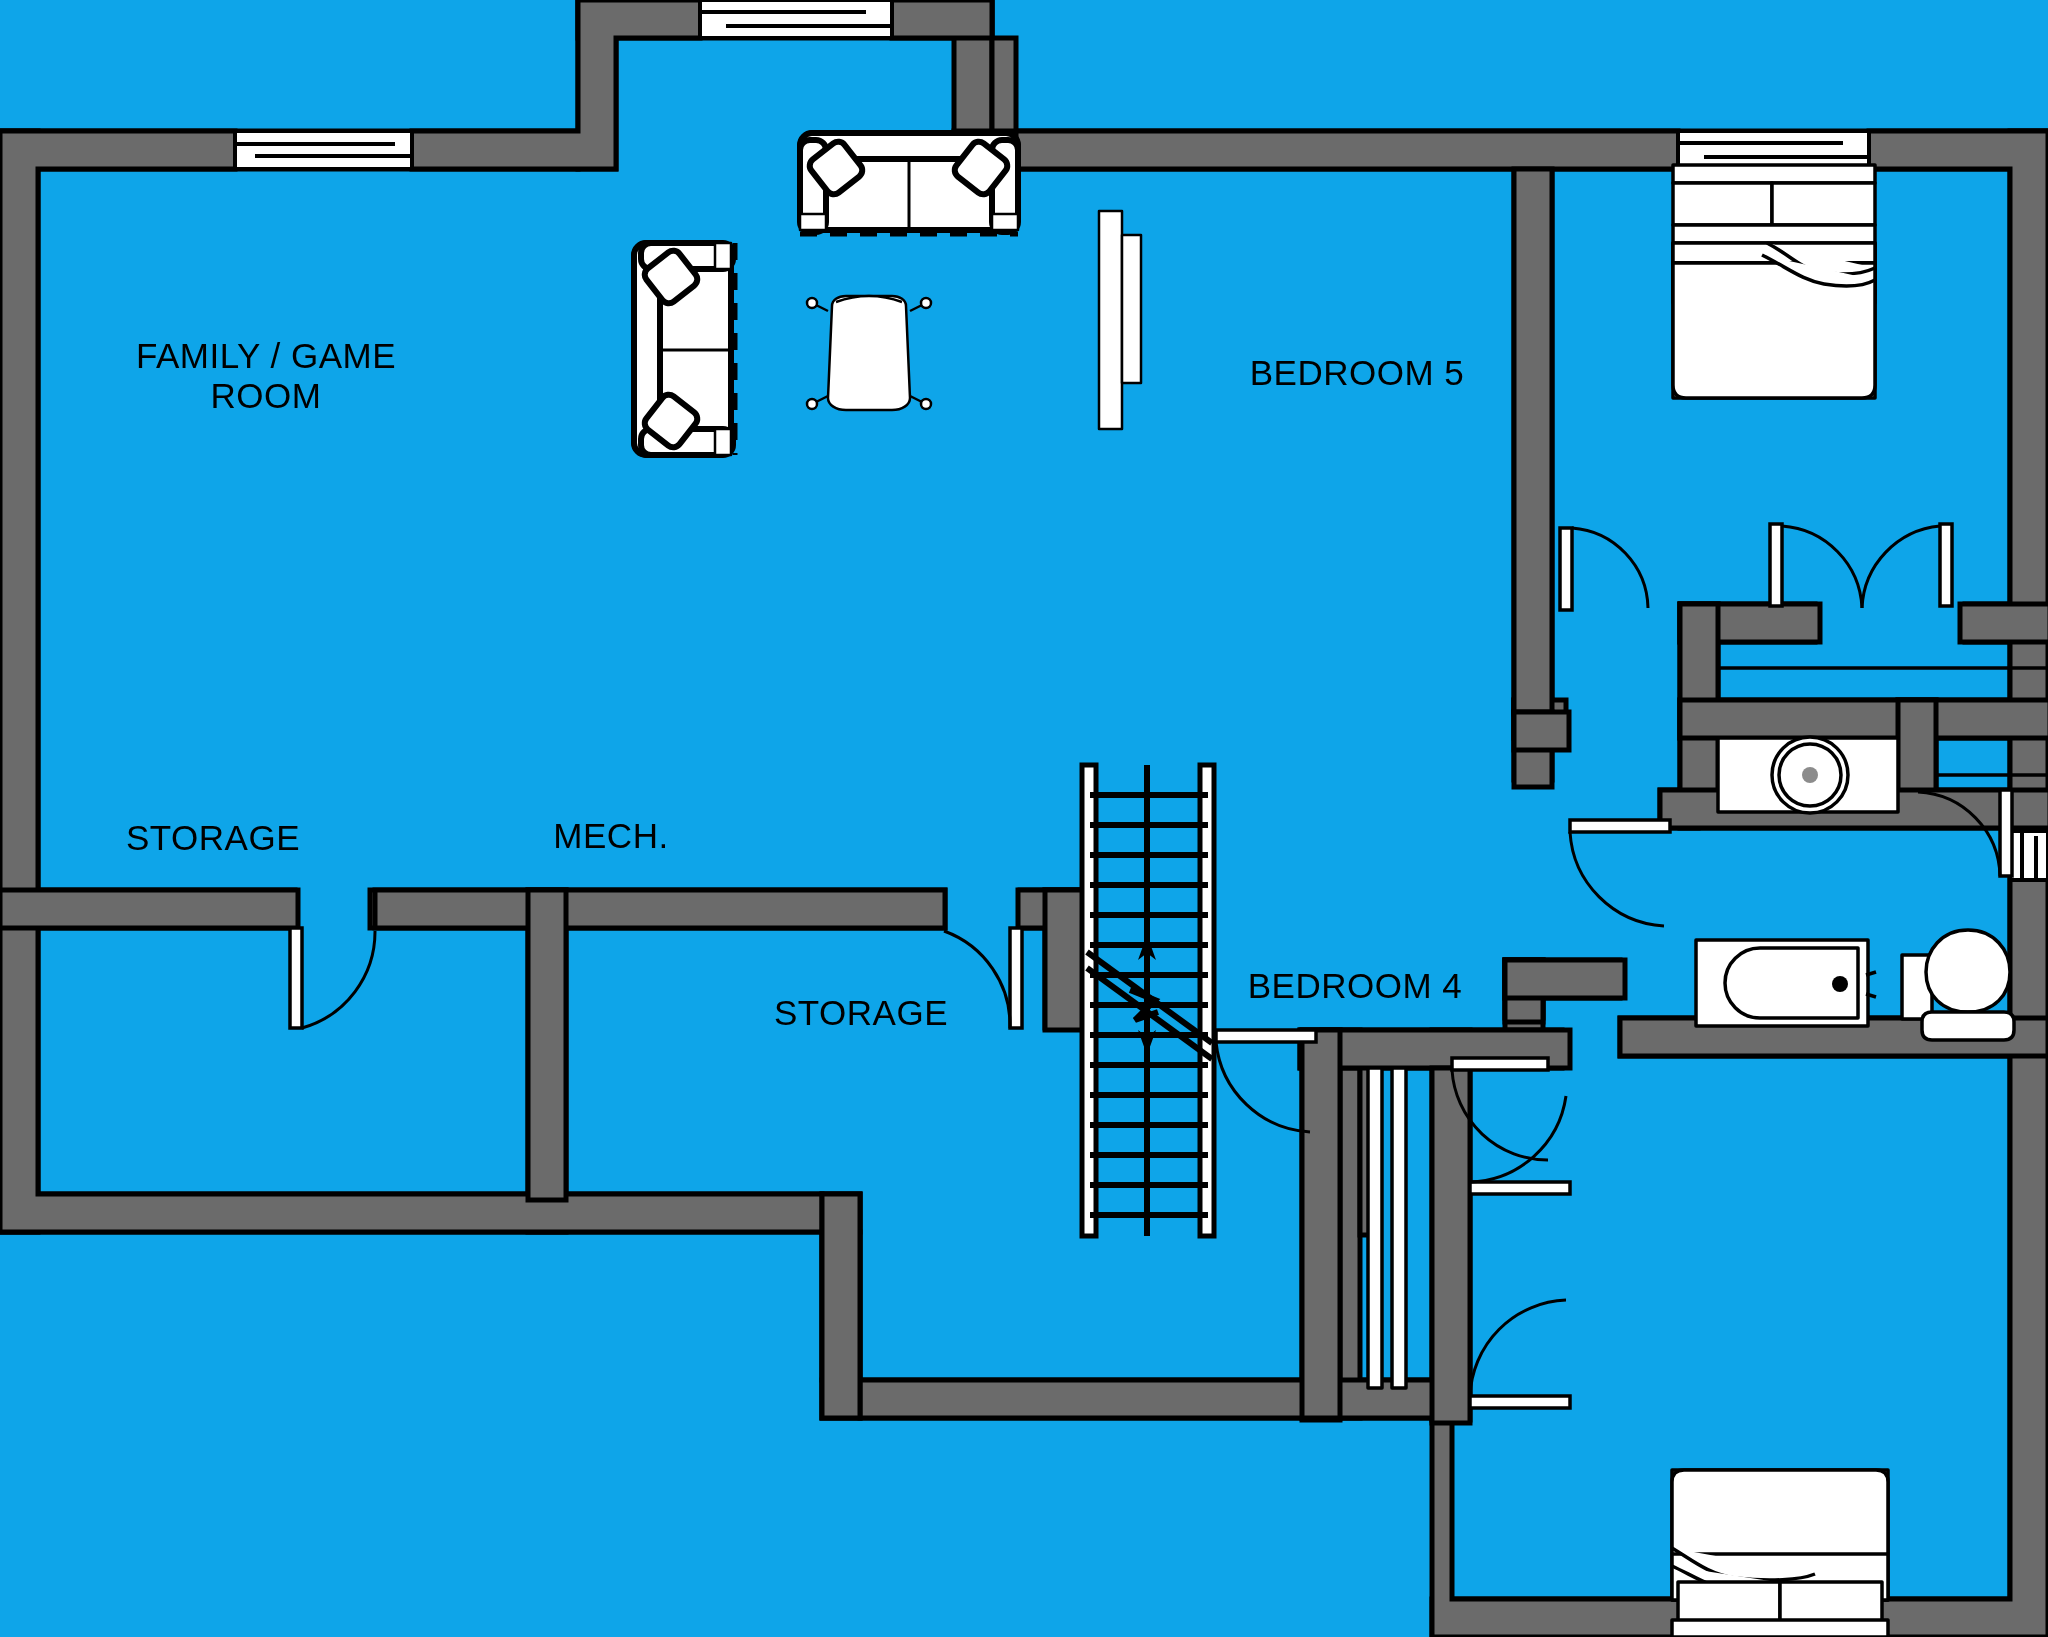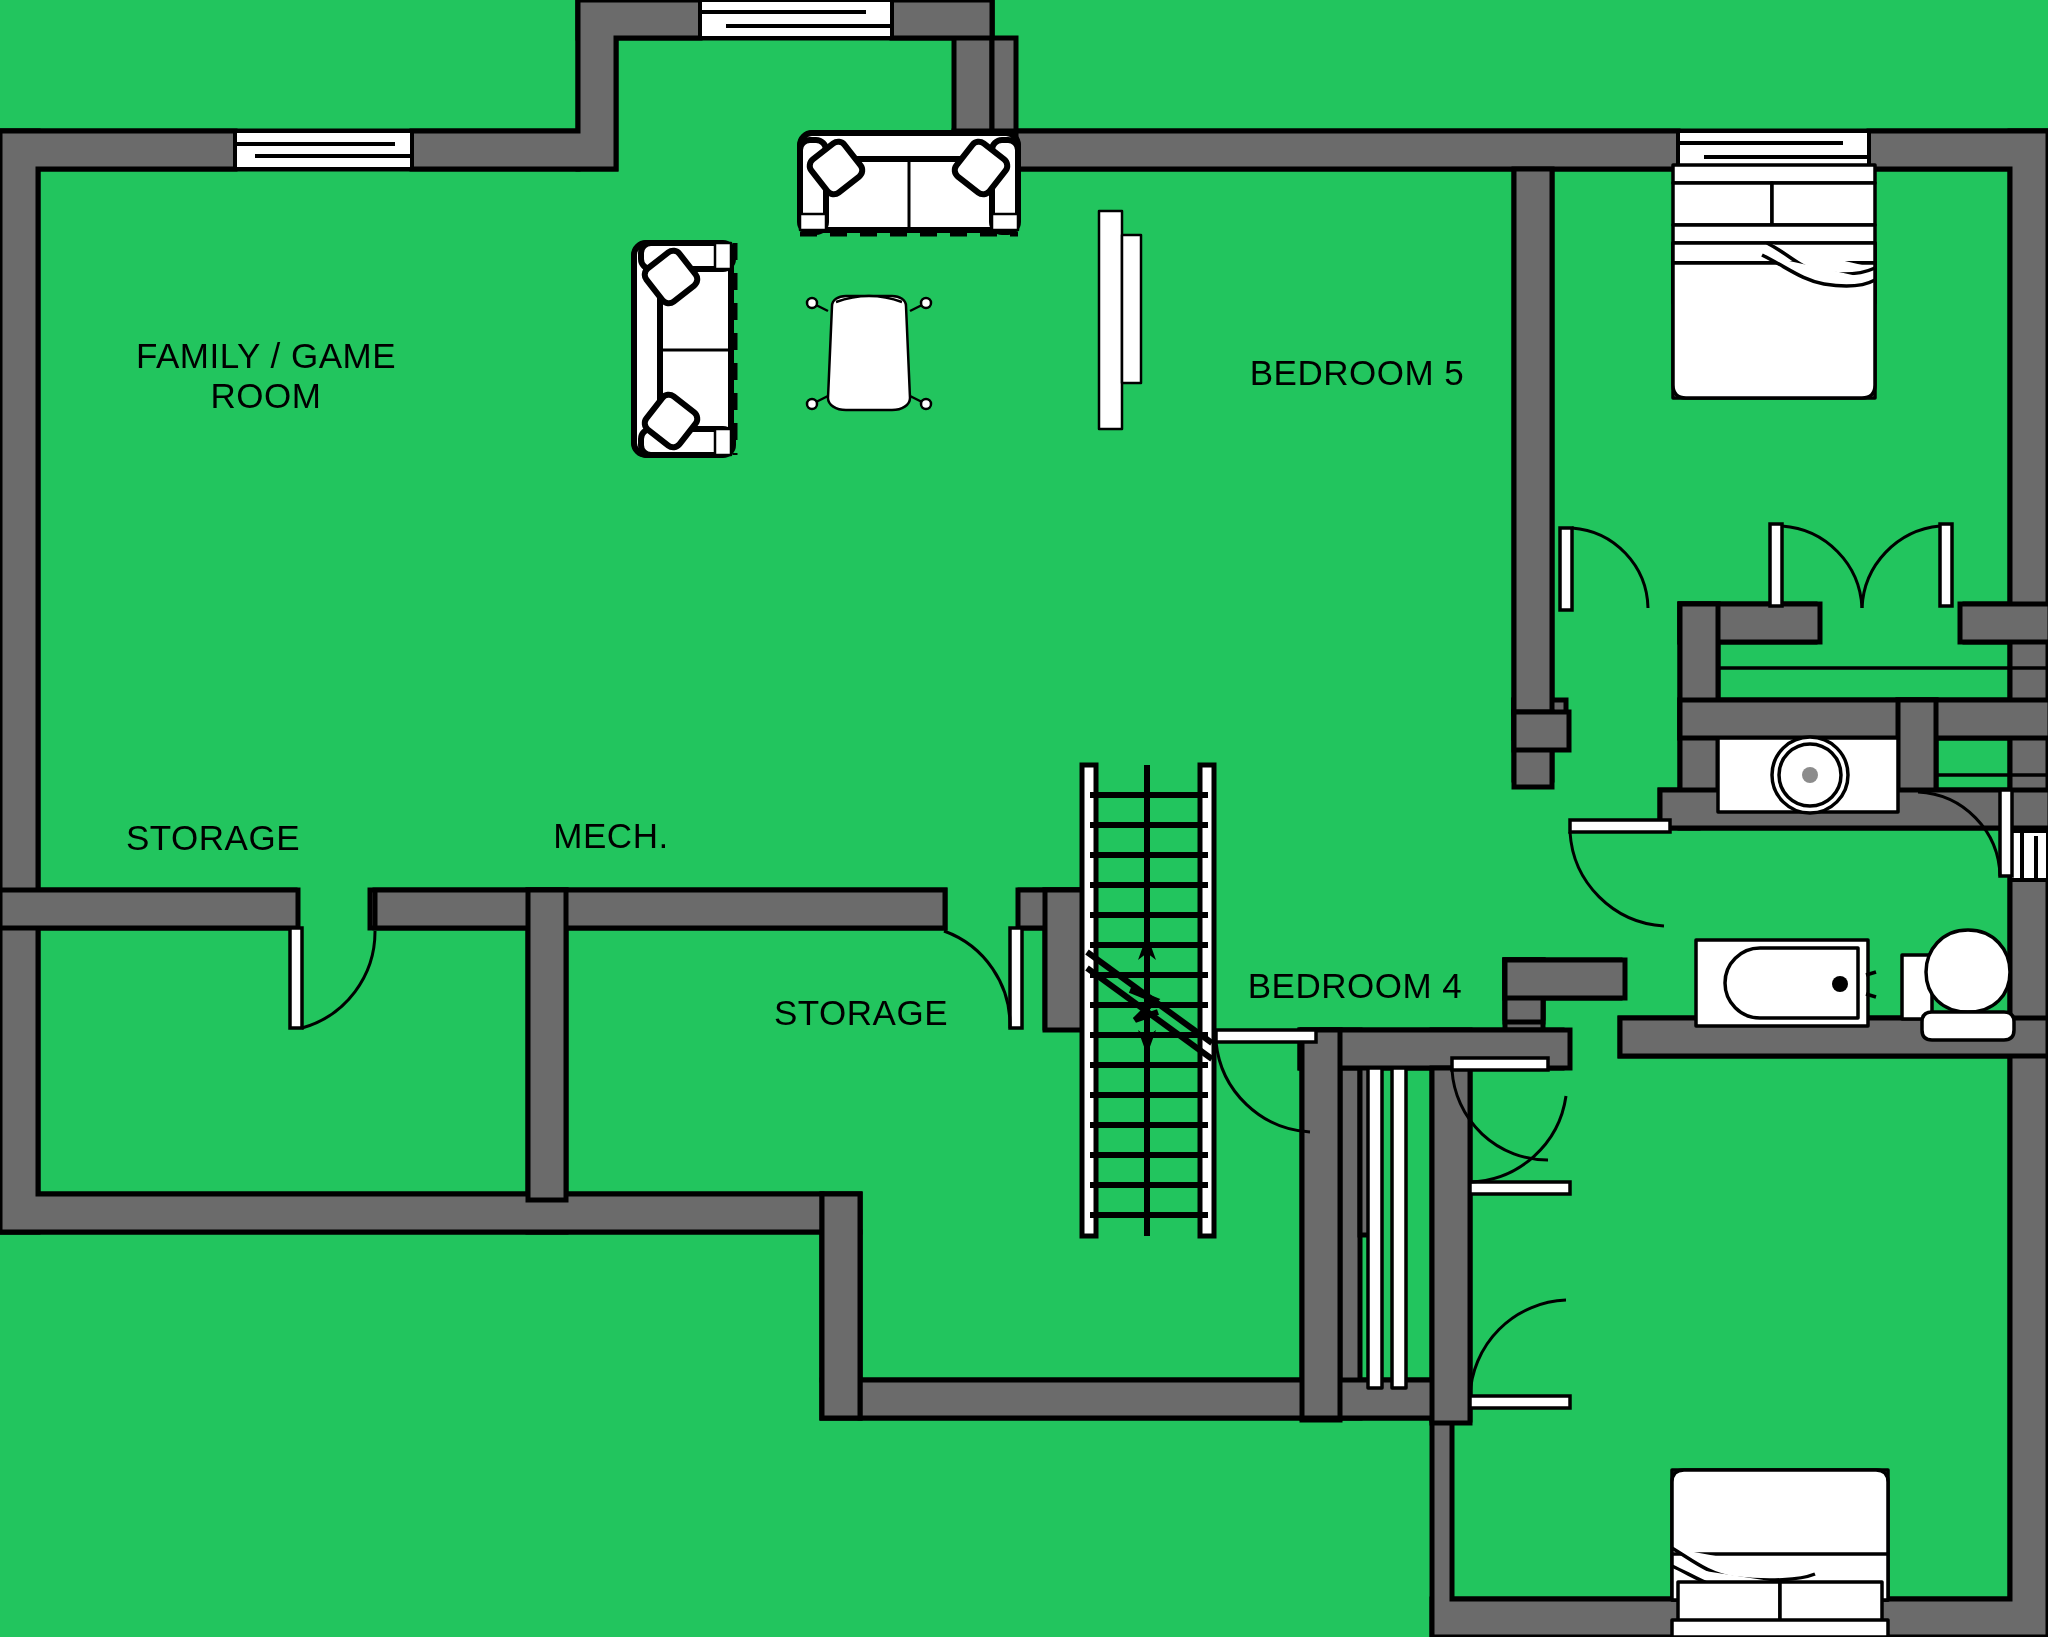--- a/index.html
+++ b/index.html
@@ -11,21 +11,21 @@
   body {
     width: 2048px;
     height: 1637px;
     font-family: "Liberation Sans", sans-serif;
     overflow: hidden;
   }
   #plan-root {
     position: relative;
     width: 2048px;
     height: 1637px;
-    background: #22c55e;
+    background: #0ea5e9;
   }
   svg#floorplan {
     display: block;
     width: 2048px;
     height: 1637px;
   }
   .wall      { fill: #6b6b6b; stroke: #000000; stroke-width: 5; }
   .fixture-thin { fill: #ffffff; stroke: #000000; stroke-width: 3.5; stroke-linejoin: round; }
   .fixture-hair { fill: #ffffff; stroke: #000000; stroke-width: 2.5; stroke-linejoin: round; }
   .sofa      { fill: #ffffff; stroke: #000000; stroke-width: 6; stroke-linejoin: round; stroke-linecap: round; }

